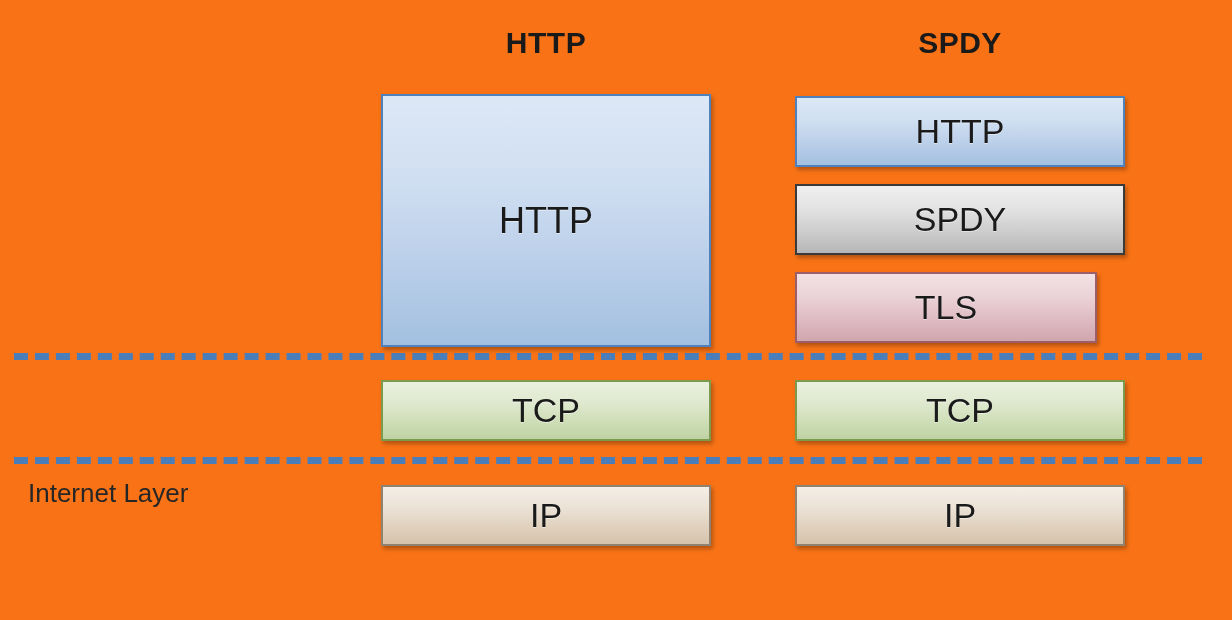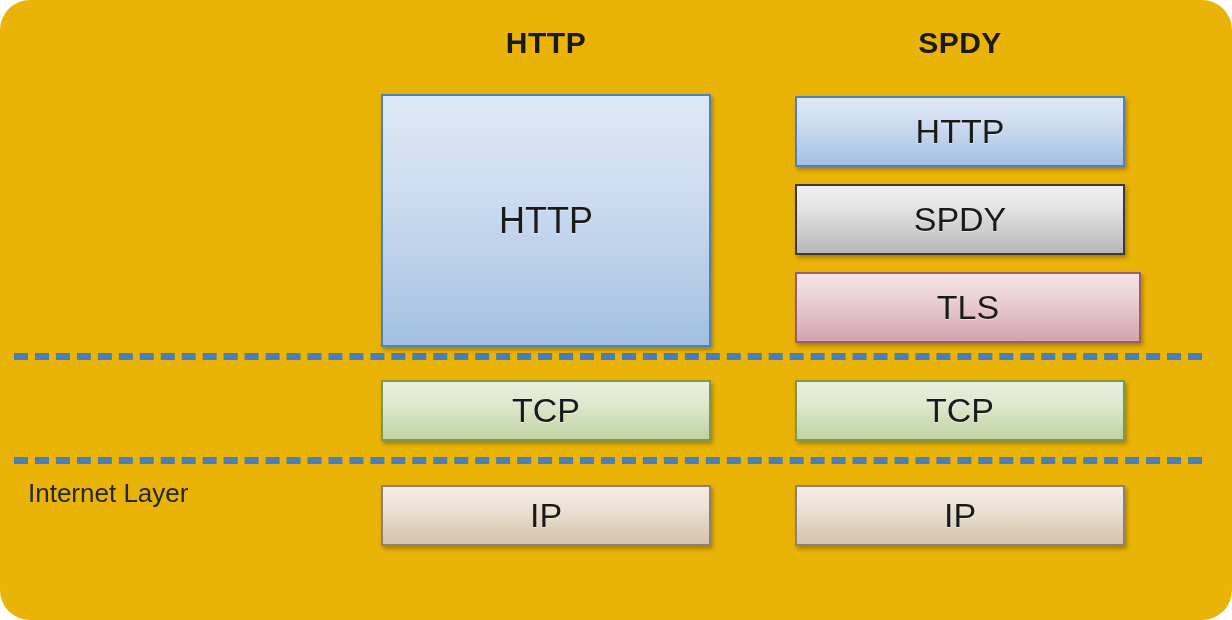--- a/index.html
+++ b/index.html
@@ -9,23 +9,22 @@
     background: #ffffff;
   }
   body {
     font-family: "Liberation Sans", sans-serif;
     -webkit-font-smoothing: antialiased;
   }
   #canvas {
     position: relative;
     width: 1232px;
     height: 620px;
-    background: #eab308;
+    background: #f97316;
     overflow: hidden;
-    border-radius: 30px;
   }
 
   
   .col-heading {
     position: absolute;
     text-align: center;
     font-weight: bold;
     font-size: 30px;
     color: #1a1a1a;
     letter-spacing: 0.5px;
@@ -96,21 +95,21 @@
   }
 
   
   #box-http-left { left: 381px; top: 94px;  width: 330px; height: 253px; }
   #box-tcp-left  { left: 381px; top: 380px; width: 330px; height: 61px; }
   #box-ip-left   { left: 381px; top: 485px; width: 330px; height: 61px; }
 
   
   #box-http-right { left: 795px; top: 96px;  width: 330px; height: 71px; }
   #box-spdy-right { left: 795px; top: 184px; width: 330px; height: 71px; }
-  #box-tls-right  { left: 795px; top: 272px; width: 346px; height: 71px; }
+  #box-tls-right  { left: 795px; top: 272px; width: 302px; height: 71px; }
   #box-tcp-right  { left: 795px; top: 380px; width: 330px; height: 61px; }
   #box-ip-right   { left: 795px; top: 485px; width: 330px; height: 61px; }
 </style>
 </head>
 <body>
 
 <div id="canvas">
 
   <div class="col-heading" id="heading-http">HTTP</div>
 

